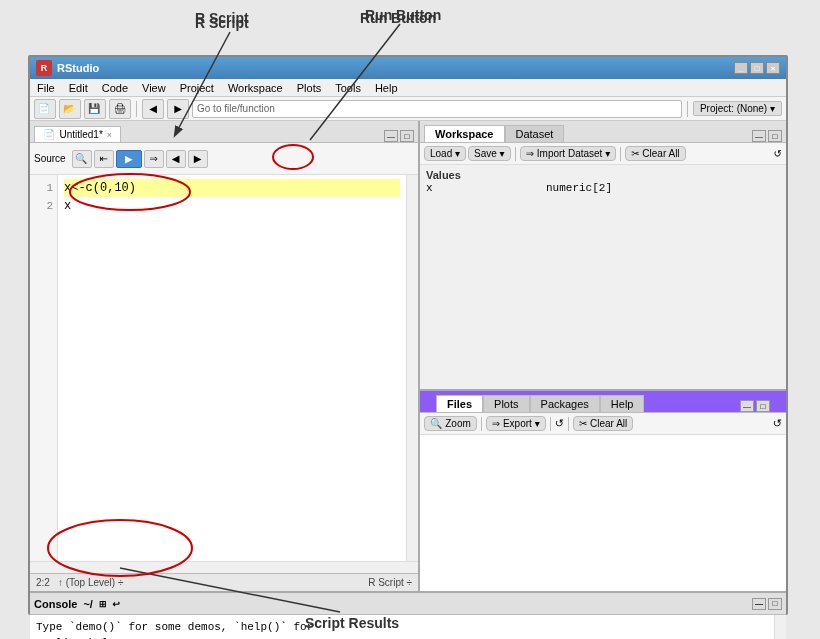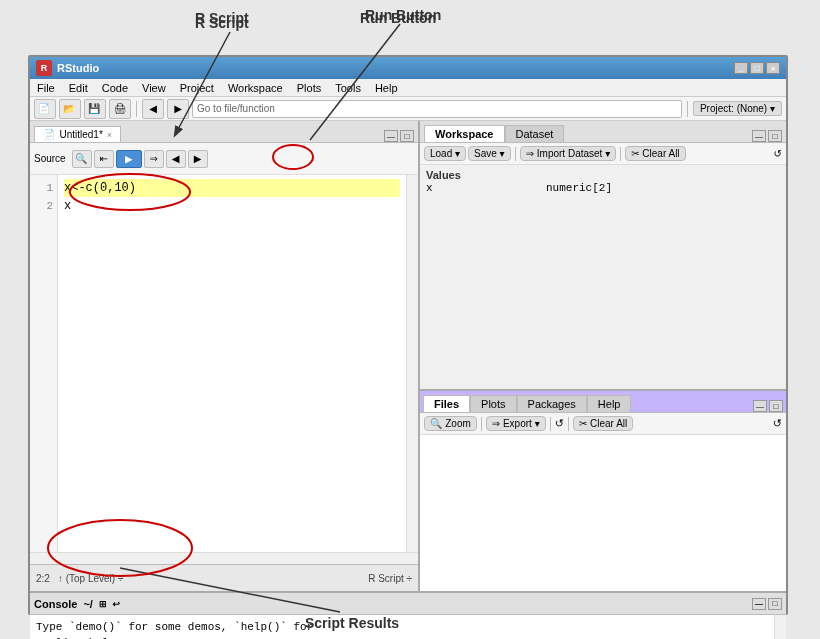--- a/index.html
+++ b/index.html
@@ -216,21 +216,21 @@
       padding: 4px 6px;
       flex: 1;
       line-height: 18px;
     }
     .code-line { color: #000; }
     .code-highlight { background: #ffff99; }
 
     
     .status-bar {
       background: #e8e8e8;
-      height: 27px;
+      height: 18px;
       display: flex;
       align-items: center;
       padding: 0 6px;
       border-top: 1px solid #bbb;
       font-size: 10px;
       color: #444;
       gap: 8px;
     }
 
     
@@ -313,25 +313,25 @@
     .value-name { width: 80px; color: #000; }
     .value-type { color: #000; margin-left: 40px; }
 
     
     .right-bottom {
       height: 200px;
       display: flex;
       flex-direction: column;
     }
     .files-tabs {
-      background: #c4b5fd;
+      background: #8b5cf6;
       height: 22px;
       display: flex;
       align-items: flex-end;
-      padding: 0 3px;
+      padding: 0 16px;
       border-bottom: 1px solid #bbb;
     }
     .files-tab {
       padding: 2px 10px;
       font-size: 11px;
       cursor: pointer;
       border: 1px solid #bbb;
       border-bottom: none;
     }
     .files-tab.active { background: white; font-weight: bold; }

